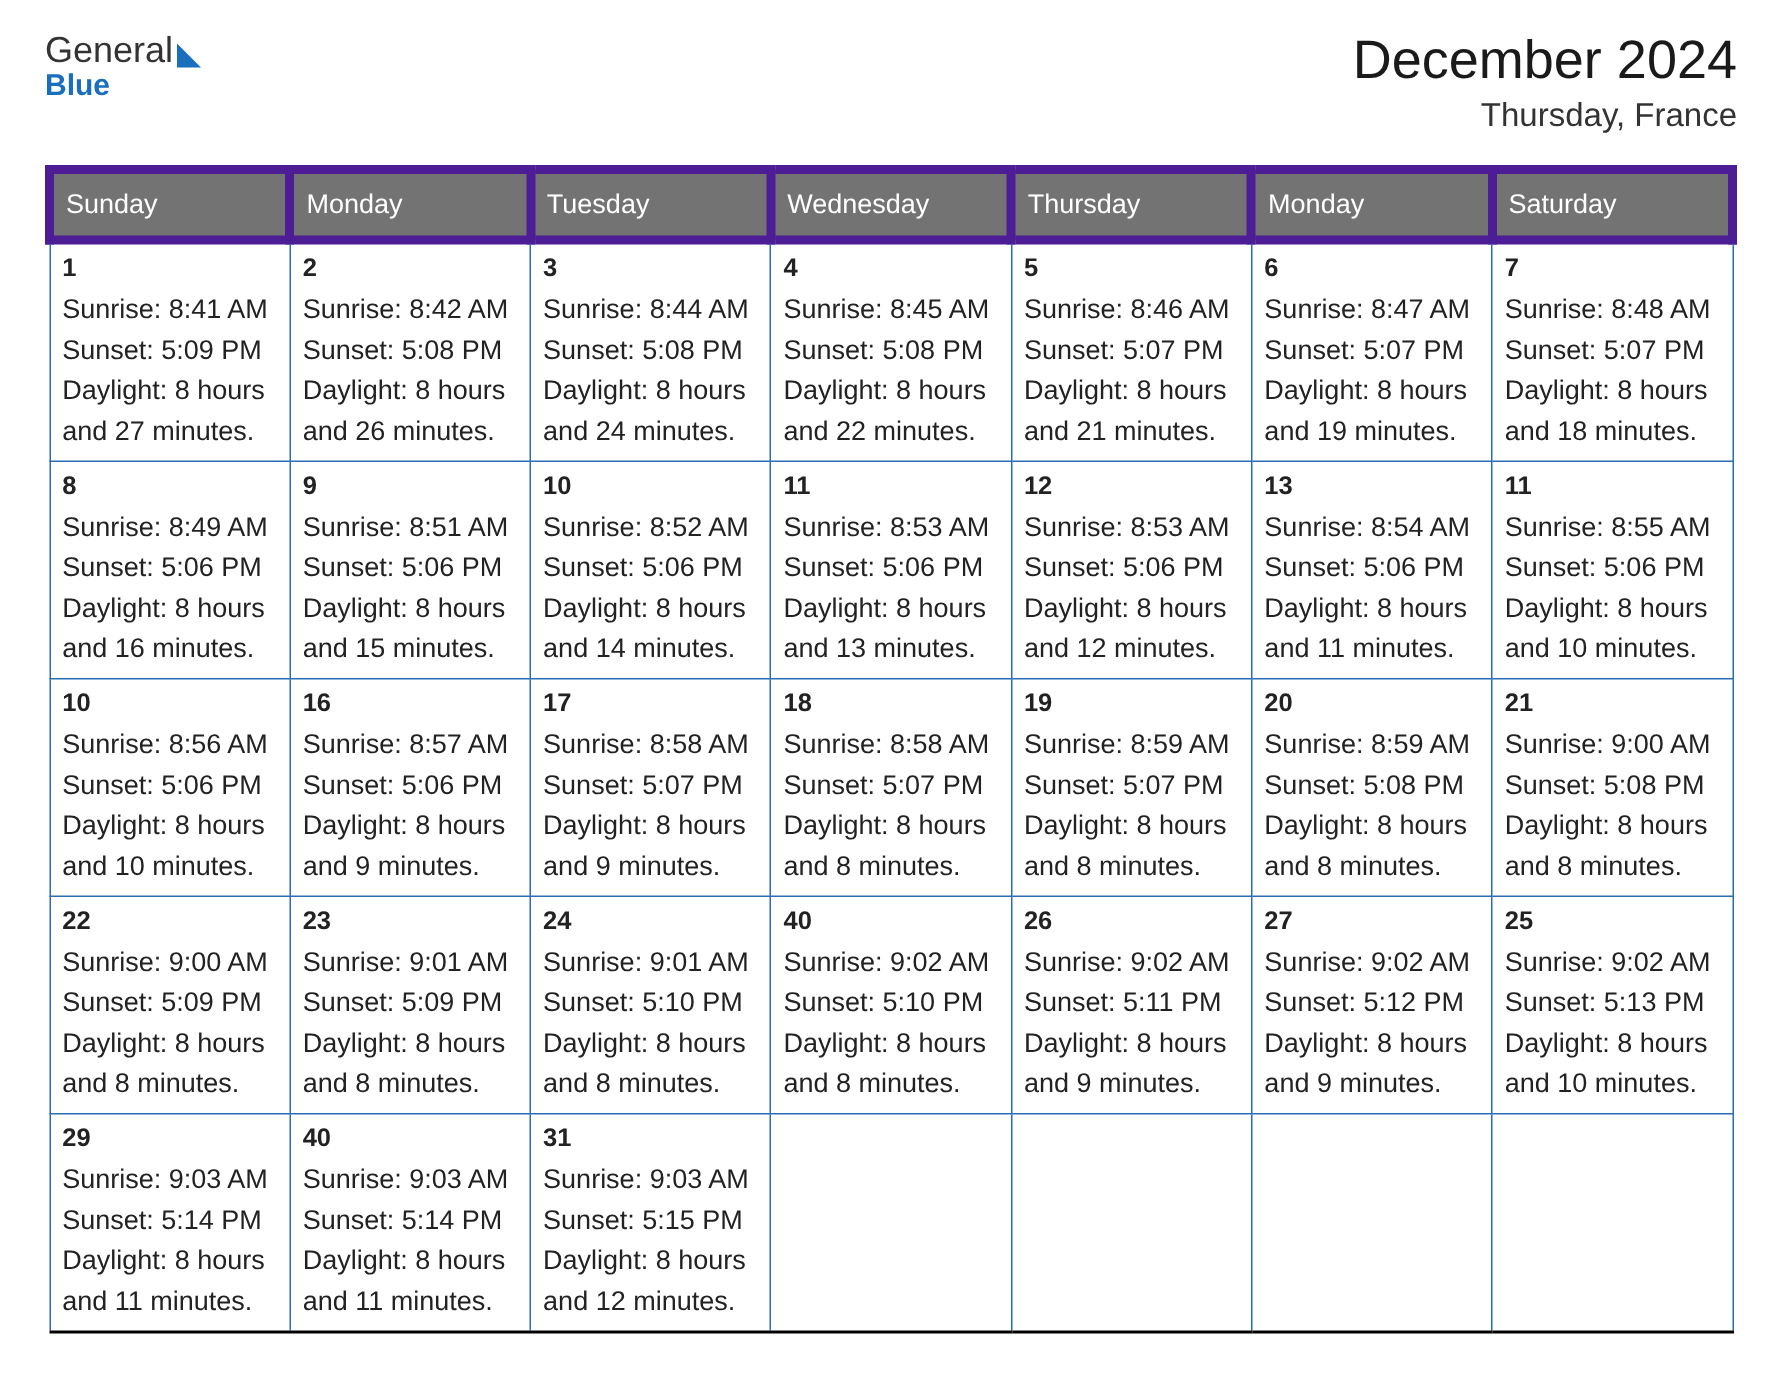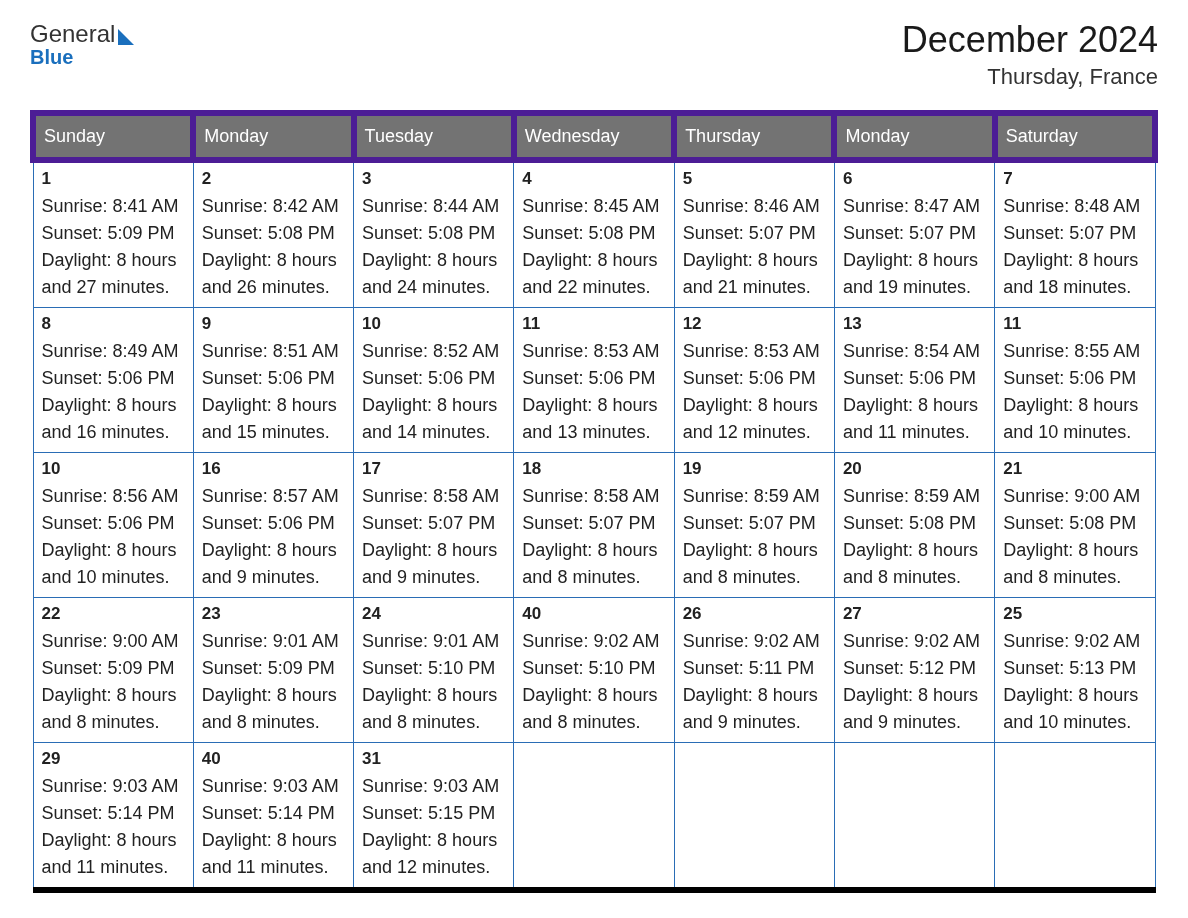--- a/index.html
+++ b/index.html
@@ -58,21 +58,21 @@
       font-weight: bold;
       margin-bottom: 4px;
       display: block;
     }
     .day-info {
       font-size: 18px;
       line-height: 1.5;
       color: #222;
     }
     .calendar tr:last-child td {
-      border-bottom: 6px solid #000000;
+      border-bottom: 2px solid #000000;
     }
     .empty-cell {
       background: #fff;
     }
     .general-blue-logo {
       display: flex;
       flex-direction: column;
       align-items: flex-start;
     }
     .gb-row1 {

